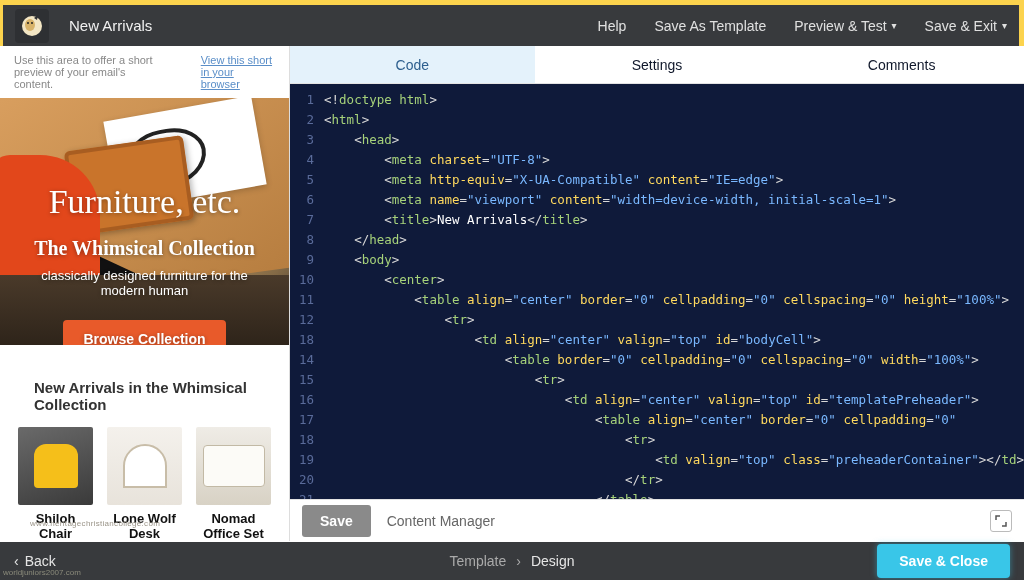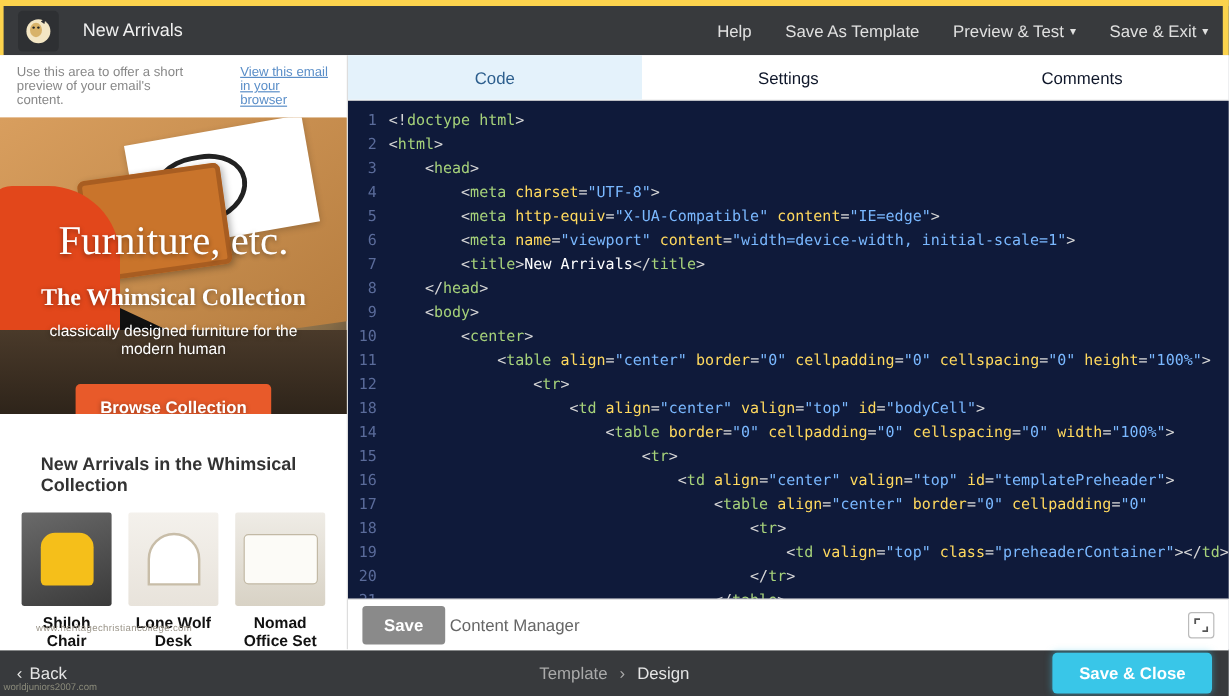--- a/index.html
+++ b/index.html
@@ -56,21 +56,21 @@
     .editor { flex: 1; background: #0f1a3a; color: #d8d8d8; font-family: "Menlo","Consolas",monospace; font-size: 12.5px; overflow: hidden; padding: 6px 0; line-height: 20px; }
     .ln { display: flex; }
     .lnum { width: 34px; text-align: right; padding-right: 10px; color: #5a6b9a; flex: none; user-select: none; }
     .code { white-space: pre; }
     .p { color: #d8d8d8; }   
     .t { color: #a6d27a; }   
     .a { color: #ffd95e; }   
     .s { color: #7ab8ff; }   
     .tx { color: #fff; }
 
-    .toolbar { height: 42px; background: #fff; border-top: 1px solid #e3e3e3; display: flex; align-items: center; padding: 0 12px; gap: 4px; }
+    .toolbar { height: 42px; background: #fff; border-top: 1px solid #e3e3e3; display: flex; align-items: center; padding: 0 12px; gap: 16px; }
     .save-btn { background: #8a8a8a; color: #fff; font-weight: 600; padding: 8px 18px; border-radius: 3px; cursor: pointer; border: none; font-size: 14px; }
     .cm-link { color: #666; font-size: 14px; cursor: pointer; }
     .expand { margin-left: auto; width: 22px; height: 22px; border: 1px solid #bbb; border-radius: 3px; display: flex; align-items: center; justify-content: center; cursor: pointer; }
     .expand svg { width:12px; height:12px; stroke:#555; }
 
     
     .footer { position: absolute; left: 0; bottom: 0; height: 38px; width: 100%; background: #383a3d; display: flex; align-items: center; color: #e5e5e5; padding: 0 14px; font-size: 14px; }
     .bk { display: inline-flex; align-items: center; gap: 6px; cursor: pointer; }
     .crumbs { position: absolute; left: 50%; transform: translateX(-50%); display: inline-flex; align-items: center; gap: 10px; }
     .crumb-dim { color: #aaa; }
@@ -103,21 +103,21 @@
         <span class="chev">▾</span>
       </span>
   </div>
 </div>
 
 <div class="main">
 
   <div class="left">
     <div class="preheader">
       <span>Use this area to offer a short preview of your email's content.</span>
-      <a>View this email in your browser</a>
+      <a>View this short in your browser</a>
     </div>
     <div class="hero">
       <div class="hero-bg"></div>
       <div class="desk-top"></div>
       <div class="papers"></div>
       <div class="notebook"></div>
       <div class="ruler"></div>
       <div class="chair-shape"></div>
       <div class="floor"></div>
       <div class="hero-text">

